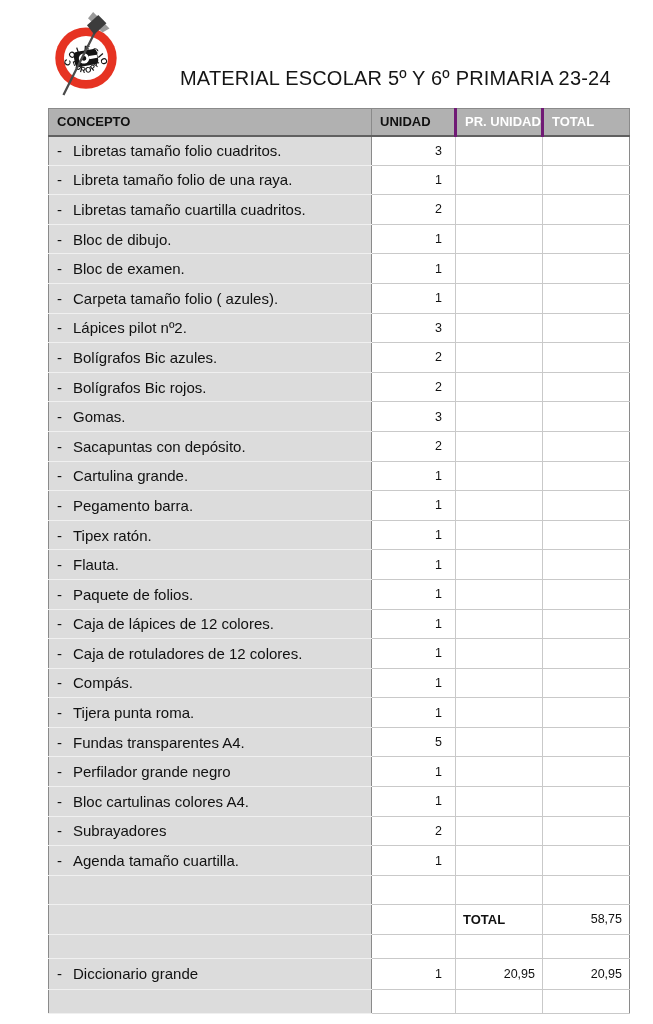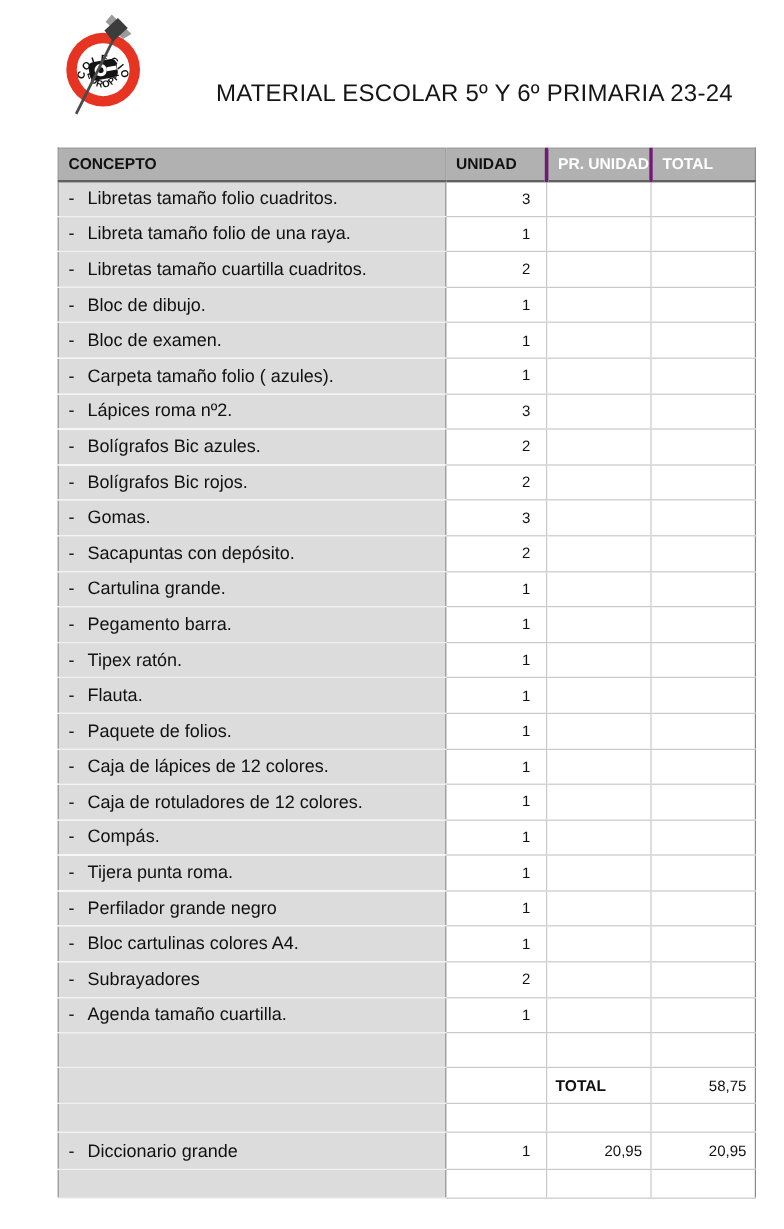--- a/index.html
+++ b/index.html
@@ -15,21 +15,21 @@
 
   .logo { position: absolute; left: 50px; top: 11px; width: 74px; height: 86px; }
 
   .title {
     position: absolute; left: 180px; top: 67px;
     font-size: 20px; letter-spacing: 0.2px; color: #151515;
     white-space: nowrap;
   }
 
   table.mat {
-    position: absolute; left: 48px; top: 123px;
+    position: absolute; left: 48px; top: 108px;
     width: 581px;
     border-collapse: collapse;
     table-layout: fixed;
     border: 1px solid var(--divider-dark, #8a8a8a);
   }
   th, td { overflow: hidden; white-space: nowrap; vertical-align: middle; }
 
   thead tr { height: 27px; }
   th {
     background: var(--header-bg, #b1b1b1);
@@ -144,21 +144,21 @@
     <td class="pr"></td>
     <td class="total"></td>
   </tr>
         <tr style="height: 29.6px; padding-left: 16px;">
     <td class="concepto"><span class="dash">-</span><span class="lbl">Carpeta tamaño folio ( azules).</span></td>
     <td class="unidad">1</td>
     <td class="pr"></td>
     <td class="total"></td>
   </tr>
         <tr style="height: 29.6px;">
-    <td class="concepto"><span class="dash">-</span><span class="lbl">Lápices roma nº2.</span></td>
+    <td class="concepto"><span class="dash">-</span><span class="lbl">Lápices pilot nº2.</span></td>
     <td class="unidad">3</td>
     <td class="pr"></td>
     <td class="total"></td>
   </tr>
         <tr style="height: 29.6px;">
     <td class="concepto"><span class="dash">-</span><span class="lbl">Bolígrafos Bic azules.</span></td>
     <td class="unidad">2</td>
     <td class="pr"></td>
     <td class="total"></td>
   </tr>
@@ -224,20 +224,26 @@
   </tr>
         <tr style="height: 29.6px;">
     <td class="concepto"><span class="dash">-</span><span class="lbl">Compás.</span></td>
     <td class="unidad">1</td>
     <td class="pr"></td>
     <td class="total"></td>
   </tr>
         <tr style="height: 29.6px;">
     <td class="concepto"><span class="dash">-</span><span class="lbl">Tijera punta roma.</span></td>
     <td class="unidad">1</td>
+    <td class="pr"></td>
+    <td class="total"></td>
+  </tr>
+        <tr style="height: 29.6px;">
+    <td class="concepto"><span class="dash">-</span><span class="lbl">Fundas transparentes A4.</span></td>
+    <td class="unidad">5</td>
     <td class="pr"></td>
     <td class="total"></td>
   </tr>
         <tr style="height: 29.6px;">
     <td class="concepto"><span class="dash">-</span><span class="lbl">Perfilador grande negro</span></td>
     <td class="unidad">1</td>
     <td class="pr"></td>
     <td class="total"></td>
   </tr>
         <tr style="height: 29.6px;">

